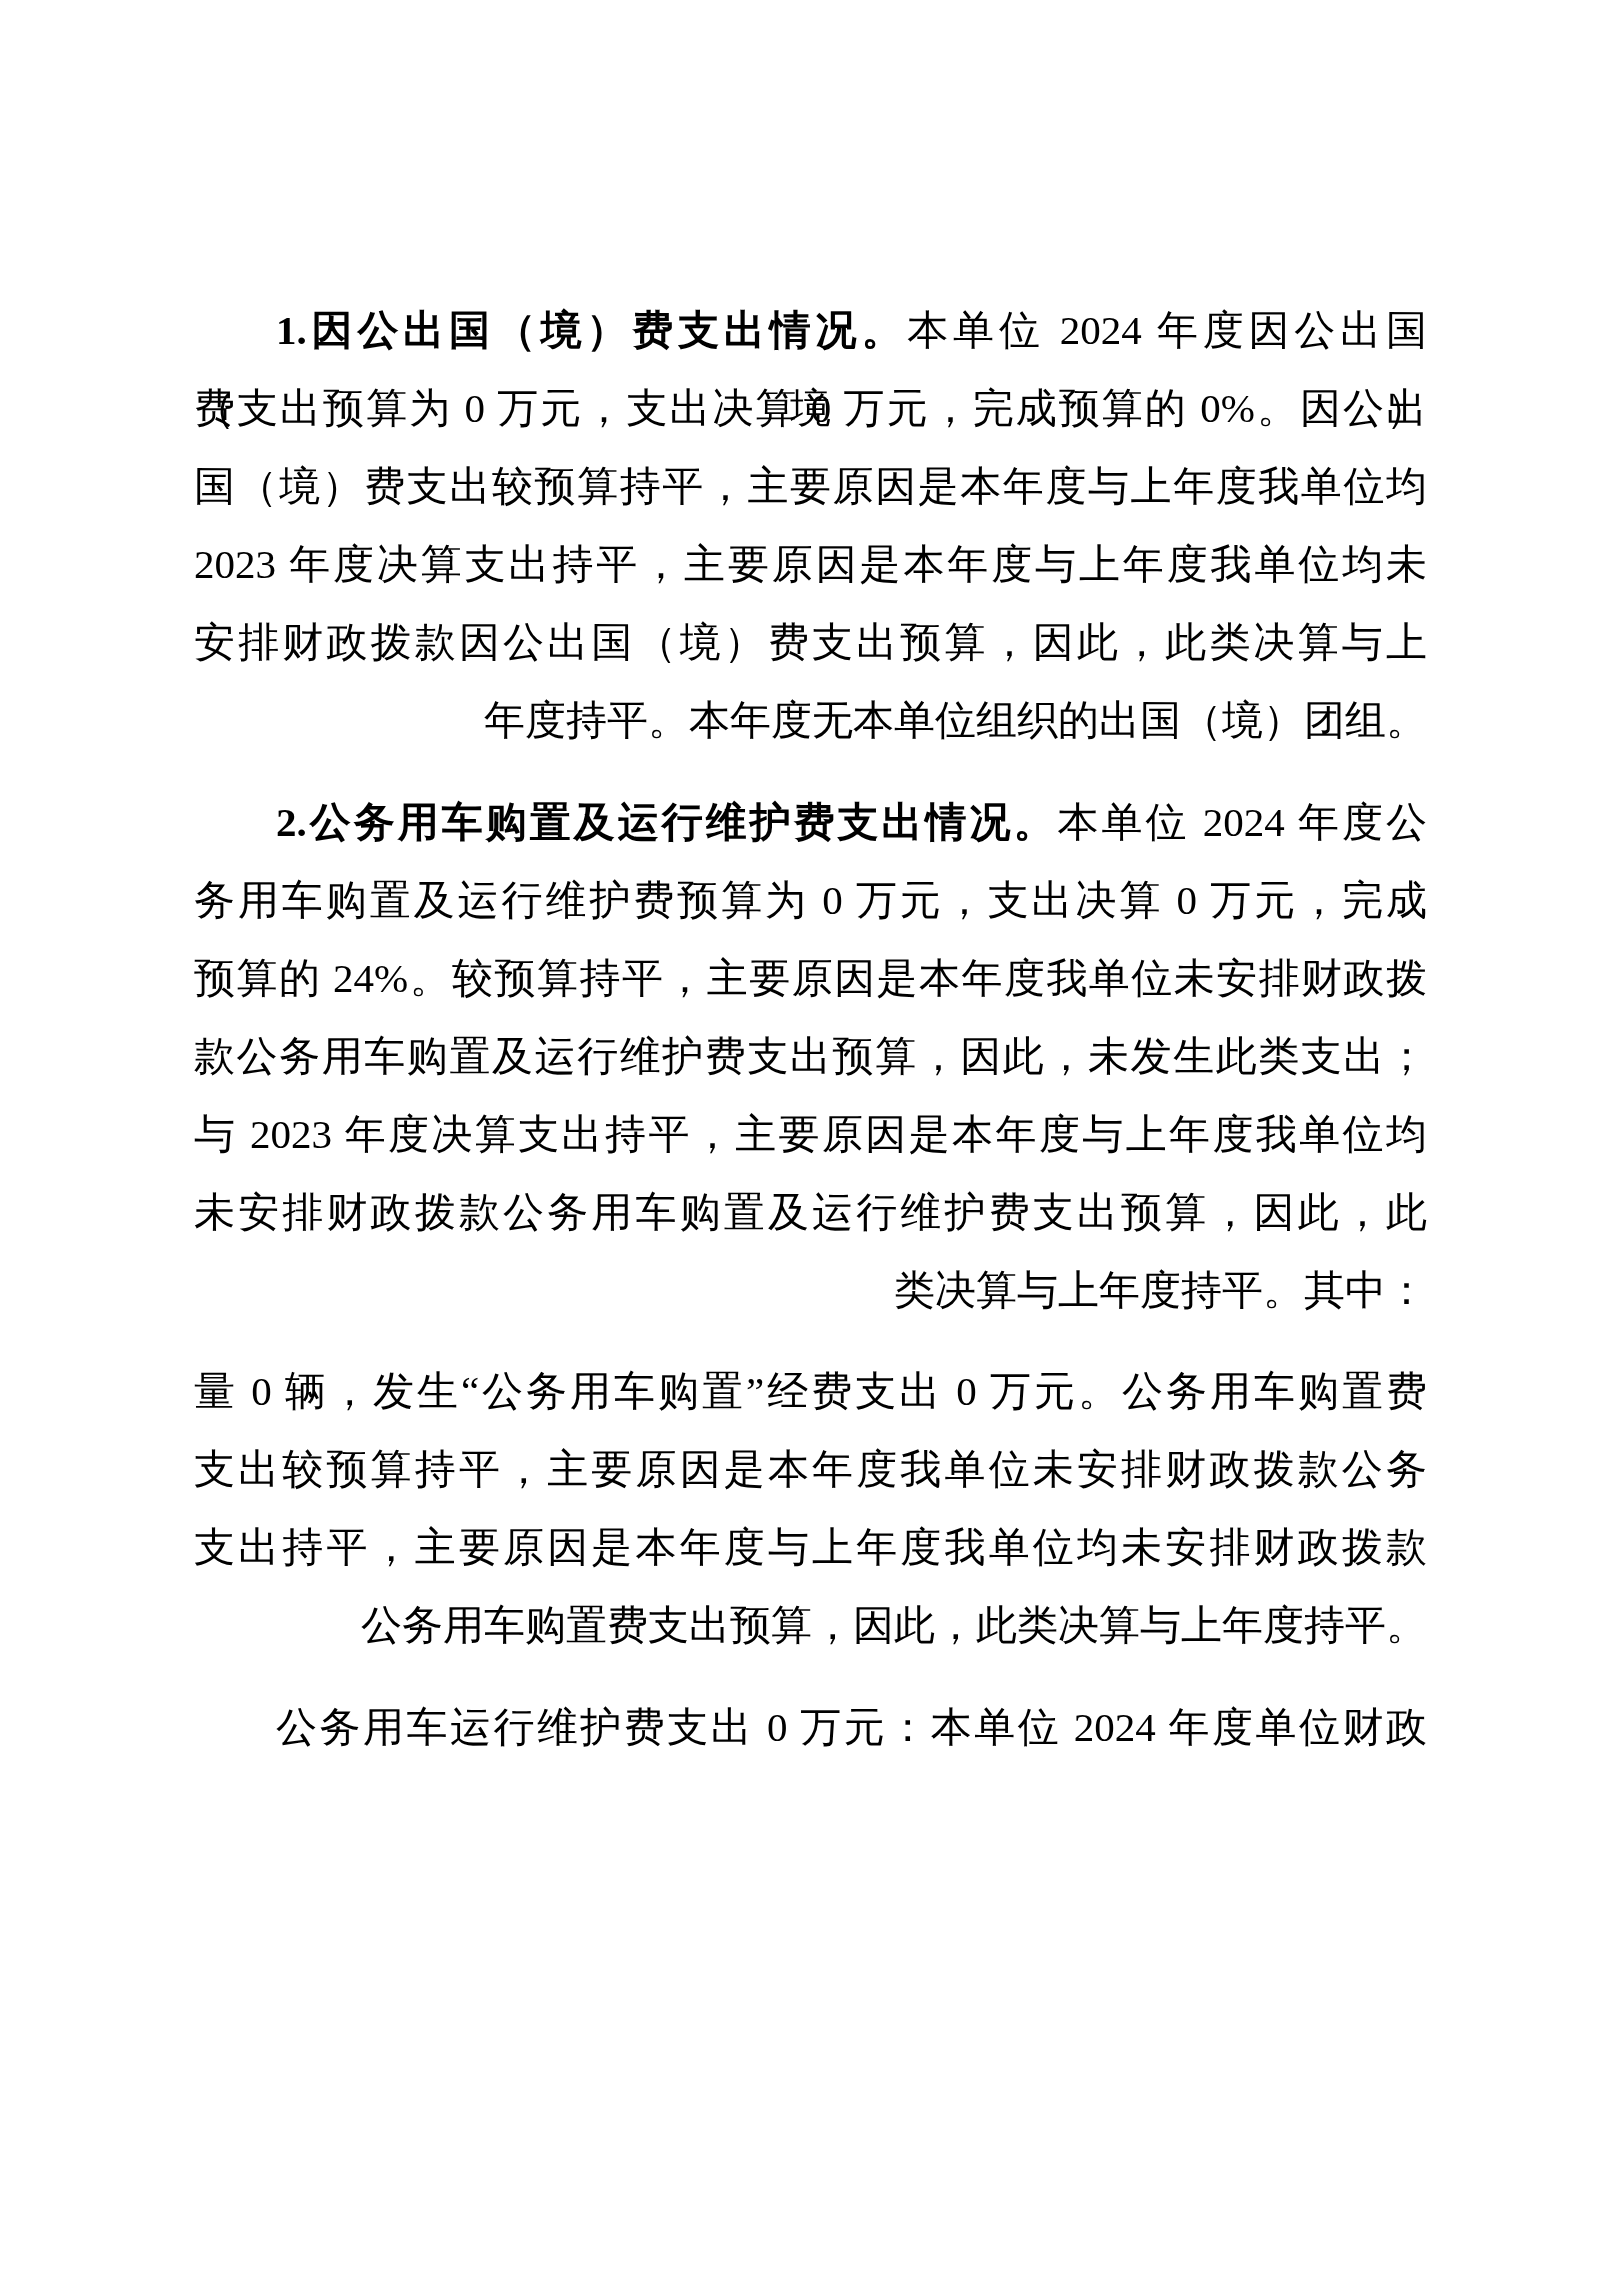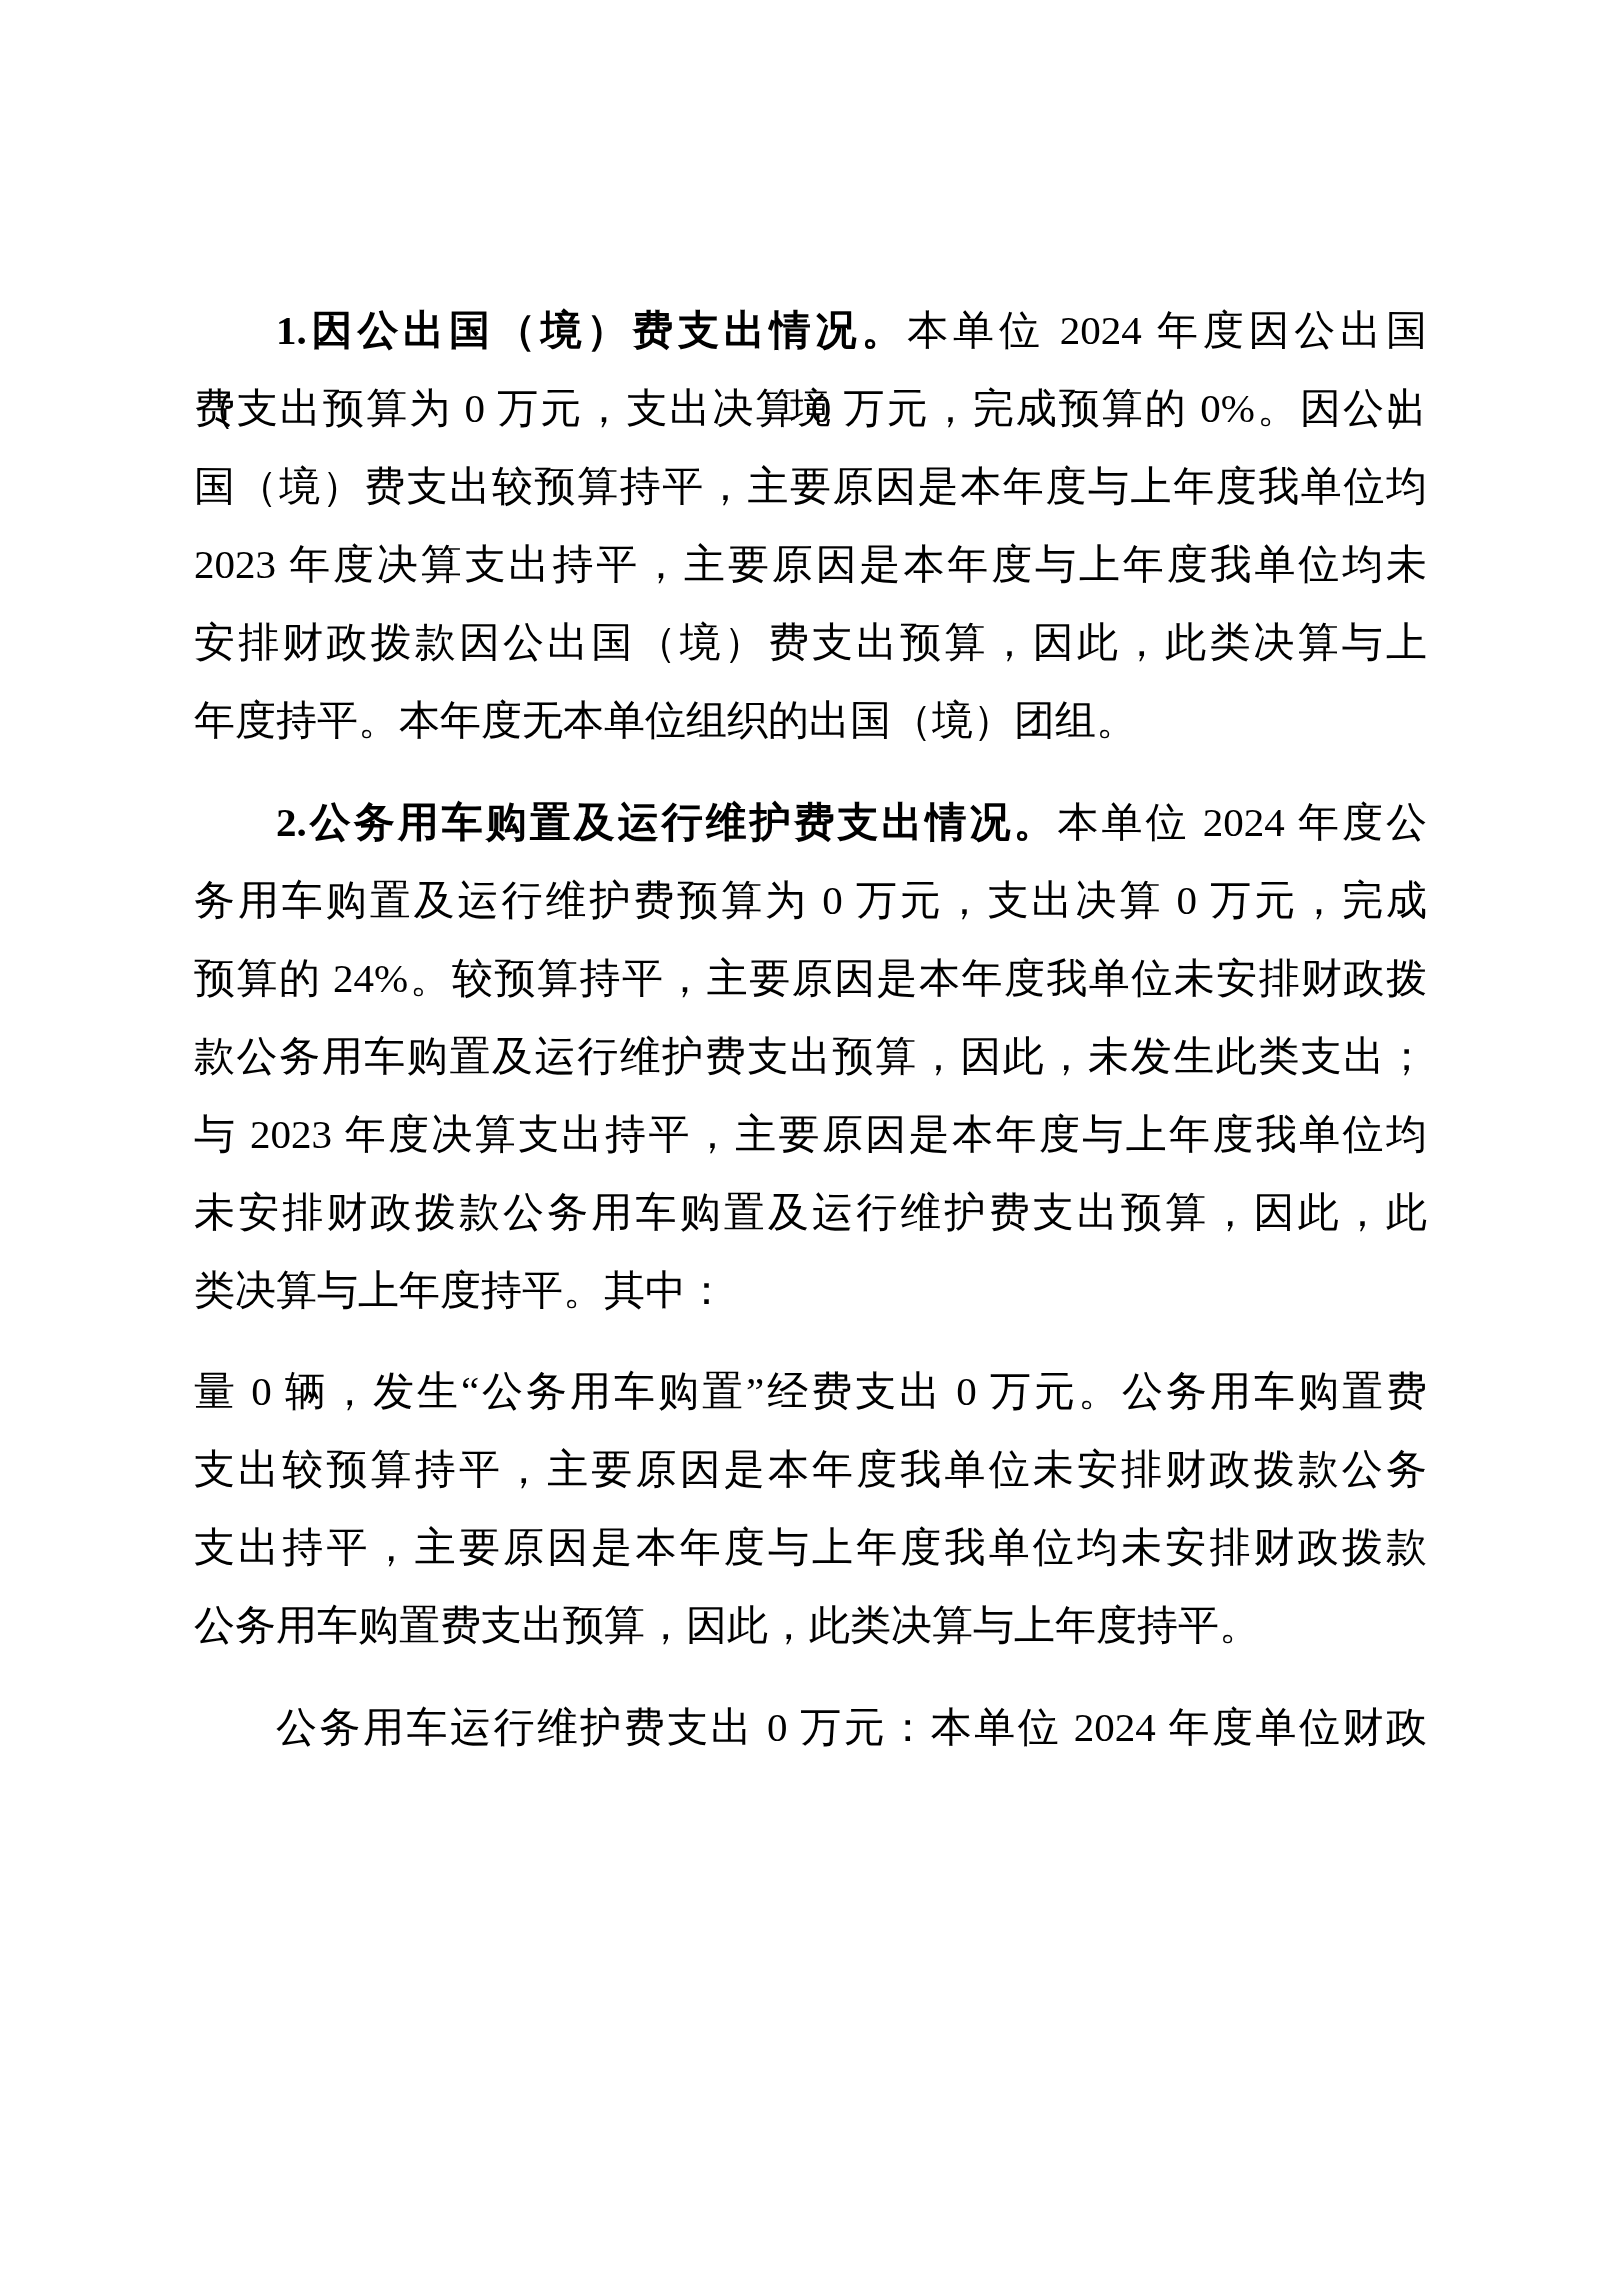--- a/index.html
+++ b/index.html
@@ -22,21 +22,21 @@
     top: 291px;
     width: 1233px;
   }
   .paragraph + .paragraph {
     margin-top: 23.5px;
   }
   .line {
     font-size: 41px;
     line-height: 78px;
     height: 78px;
-    text-align: left;
+    text-align: right;
     white-space: normal;
   }
   .line.fill {
     text-align: justify;
     text-align-last: justify;
   }
   .line.indent {
     text-indent: 82px;
   }
   .head {

